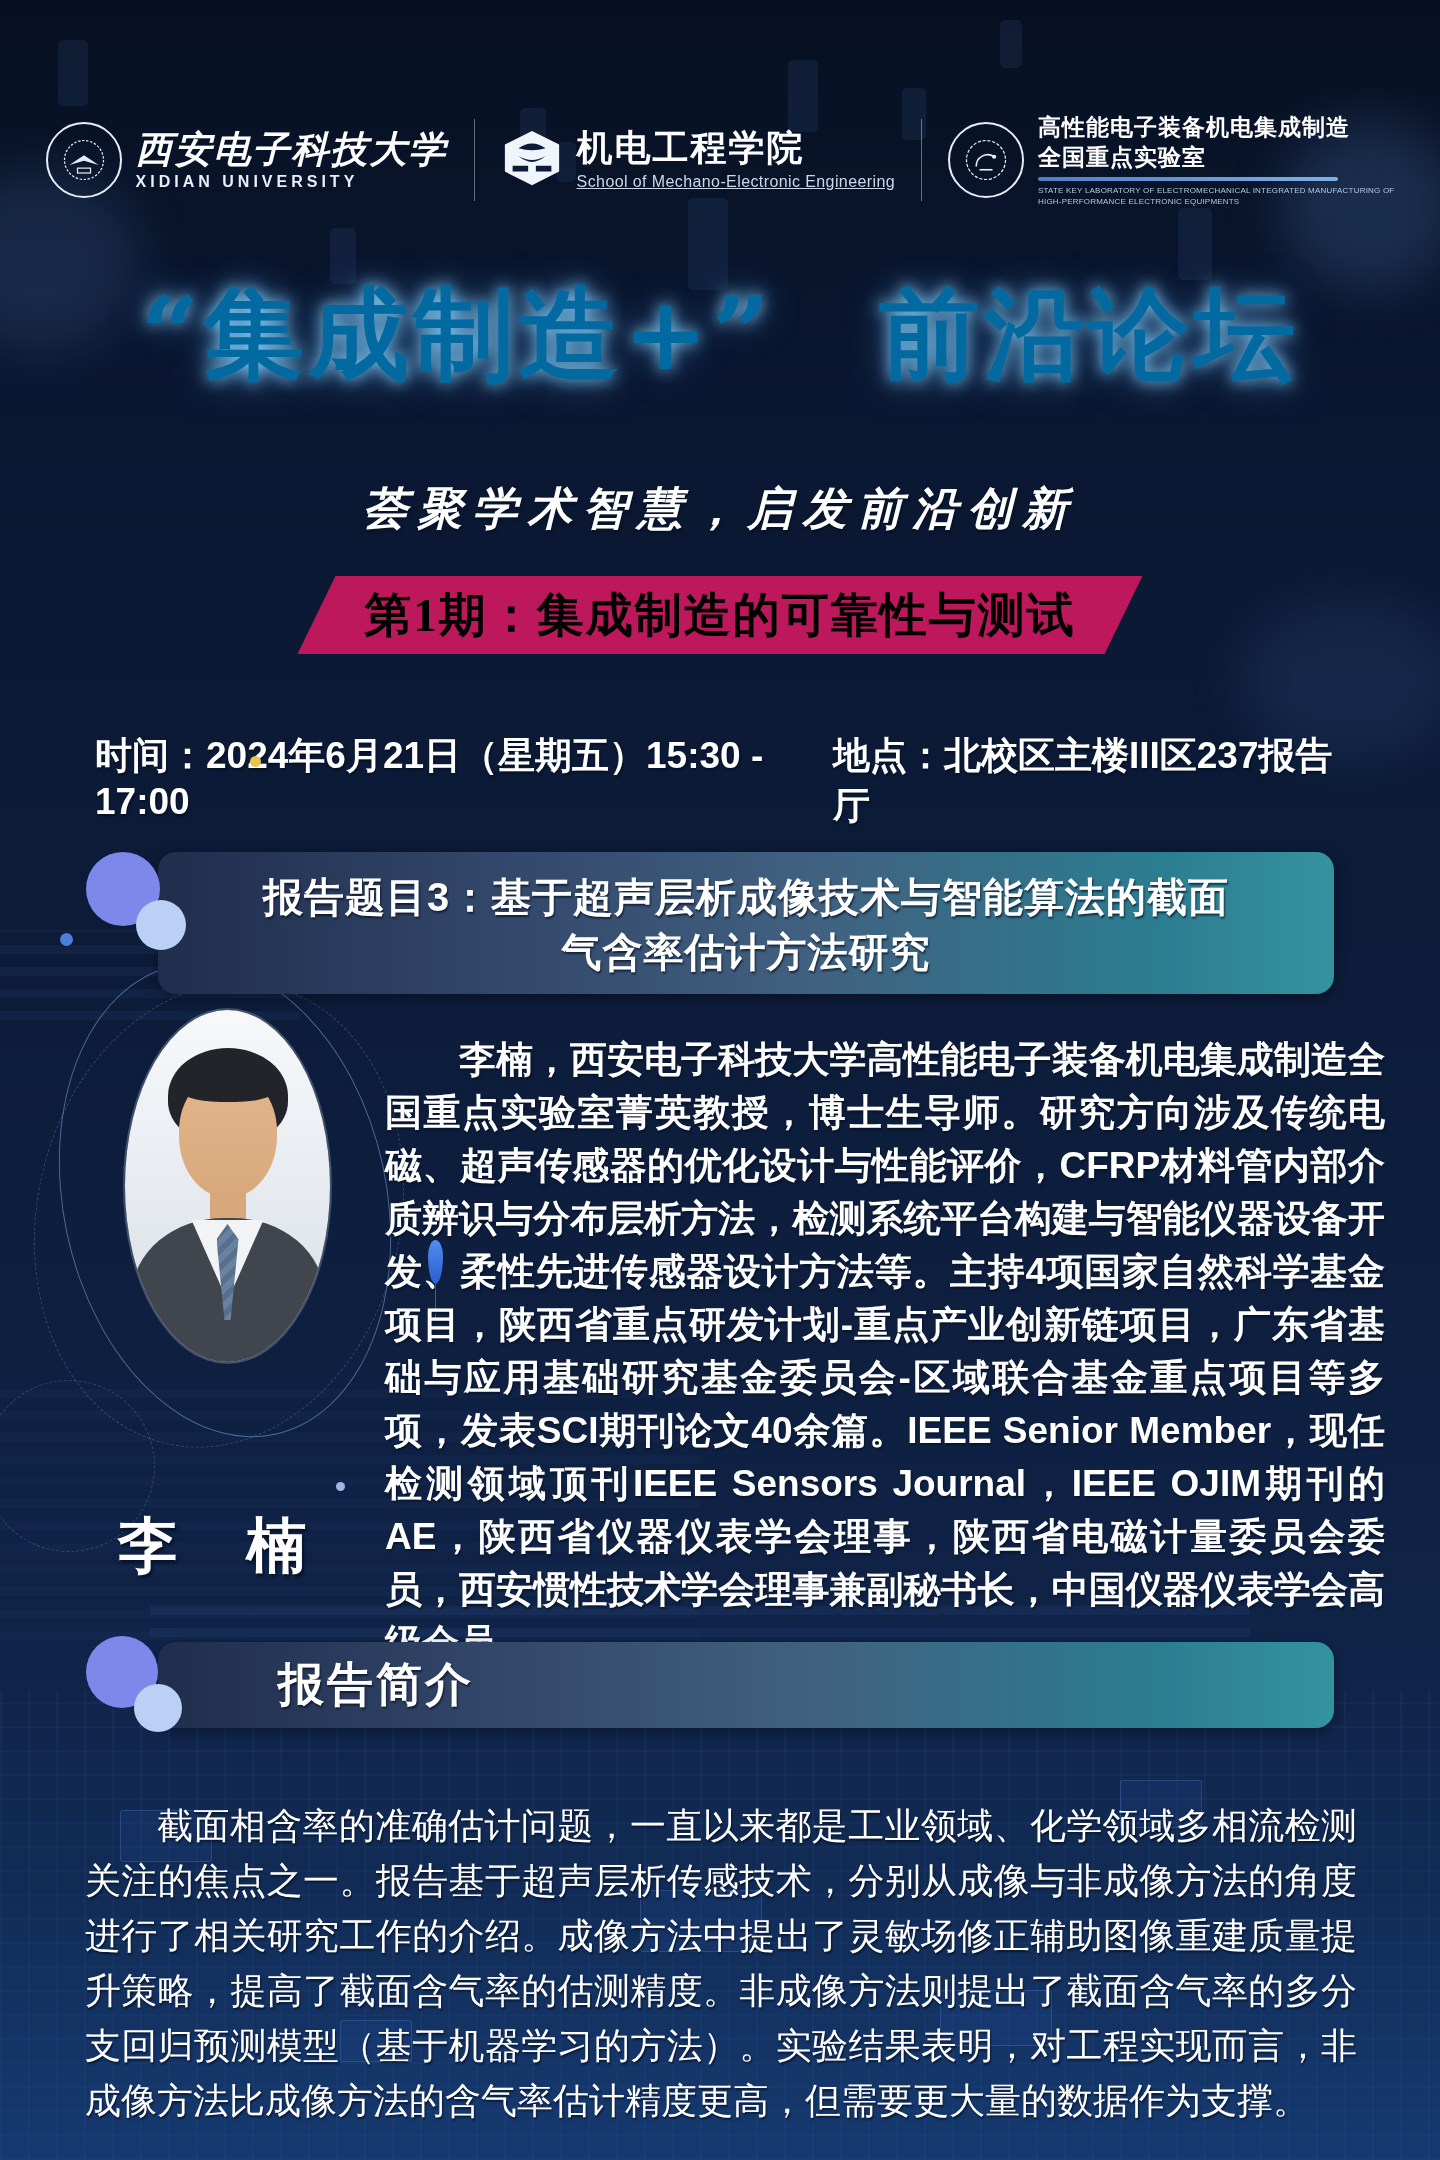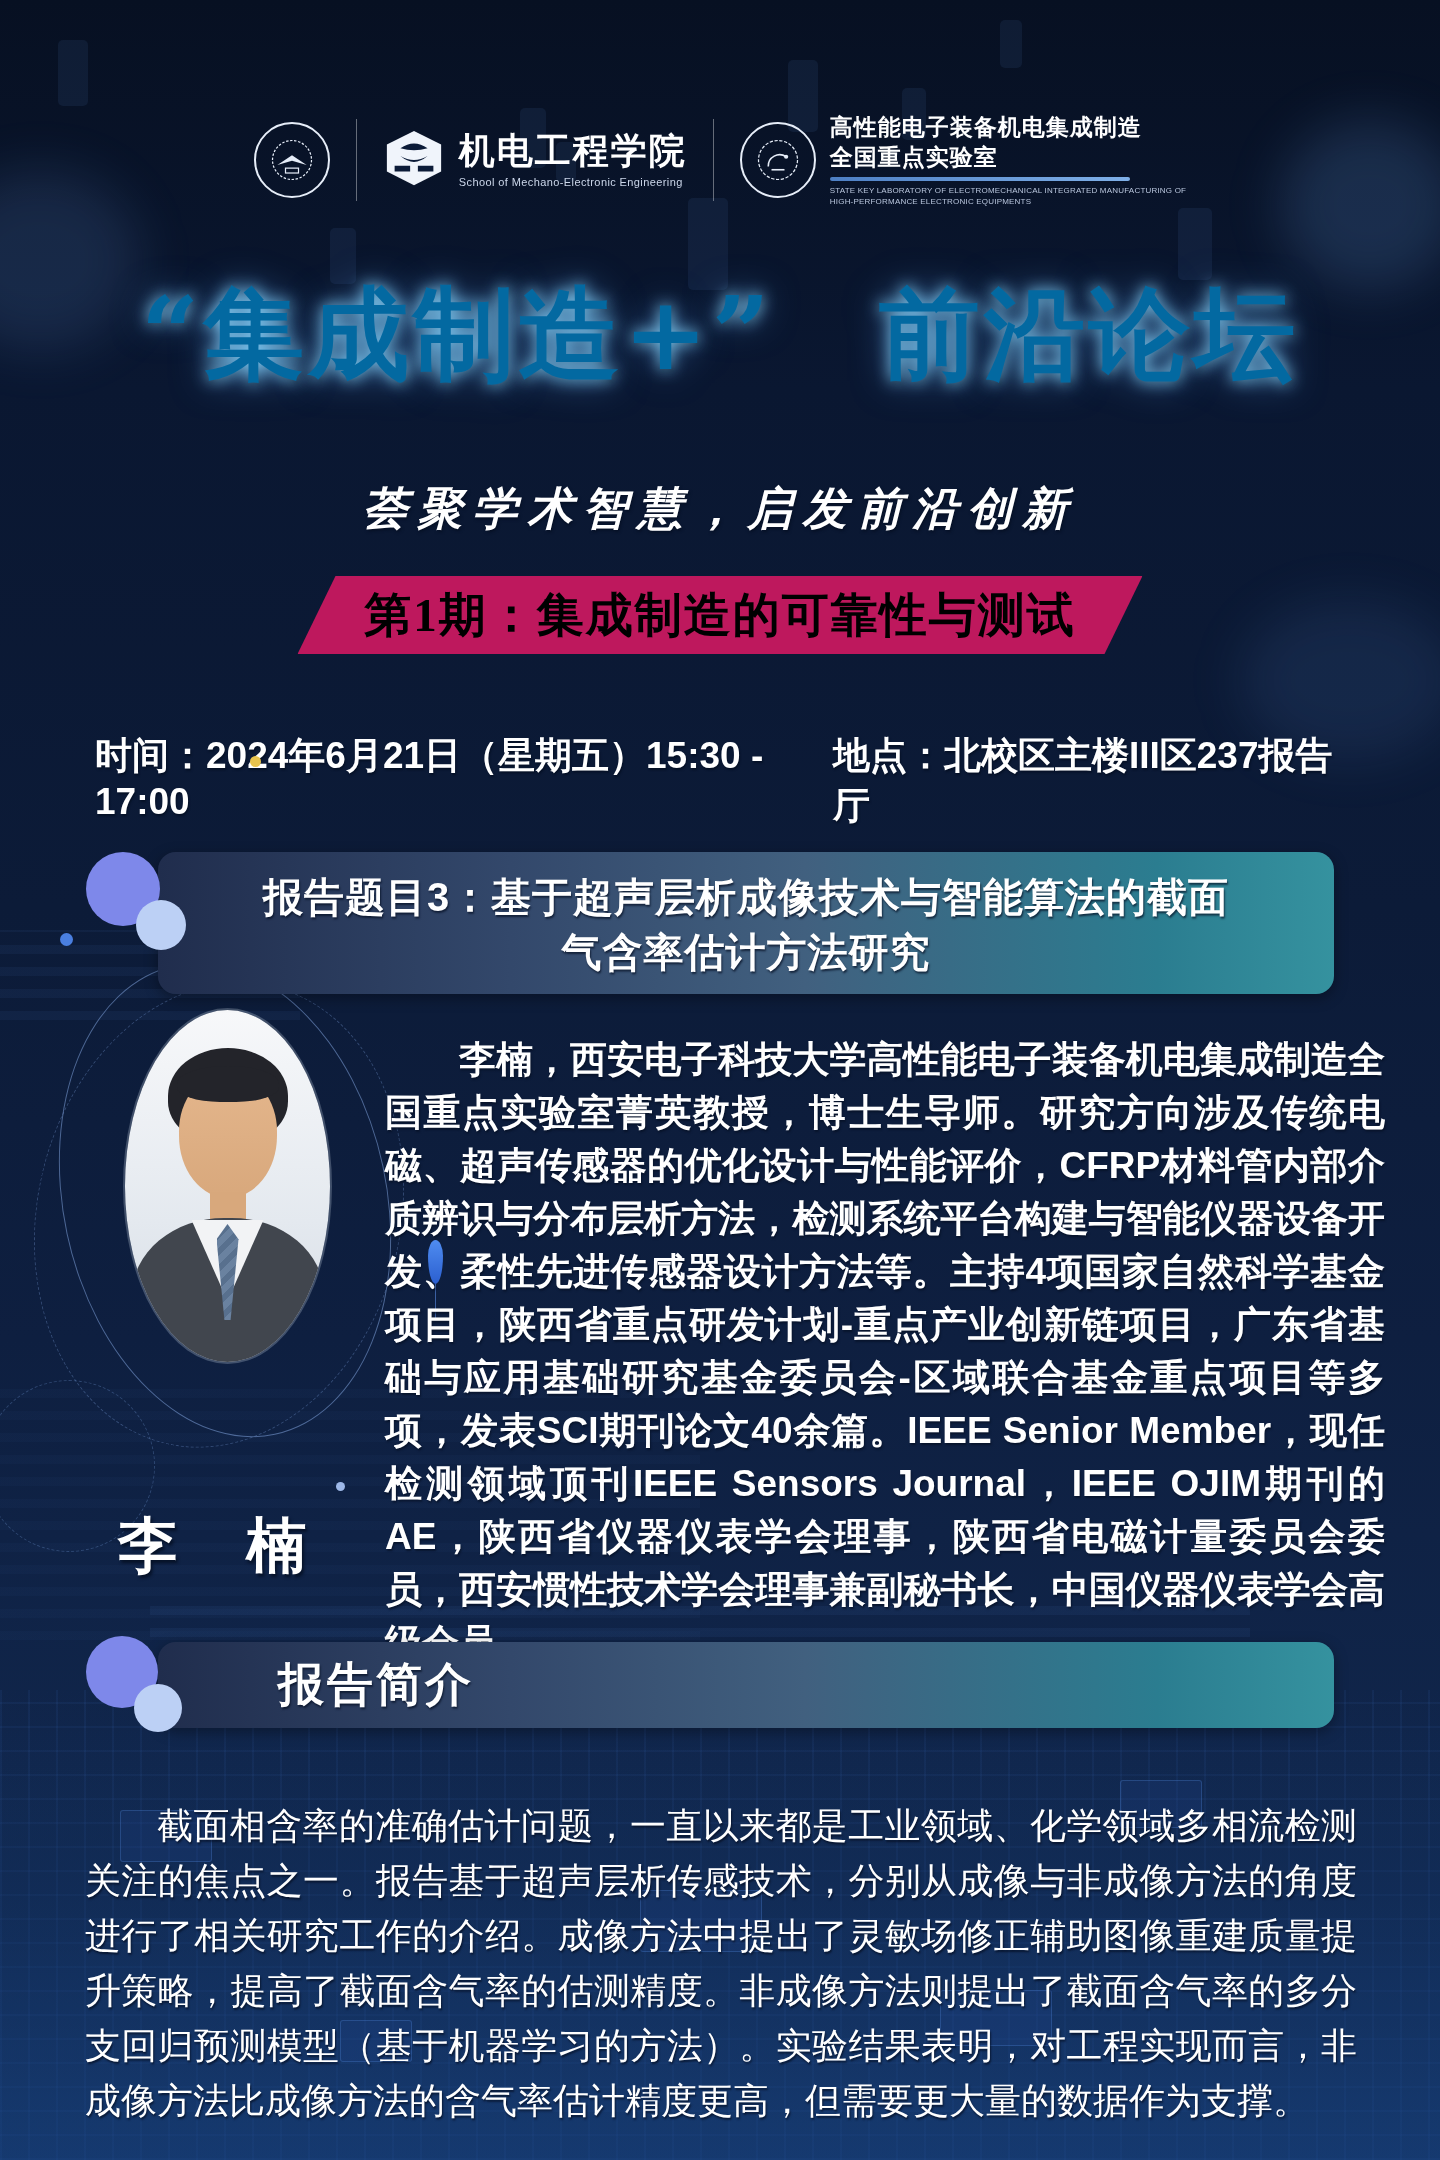--- a/index.html
+++ b/index.html
@@ -23,21 +23,21 @@
   
   .logos{position:absolute;top:112px;left:0;right:0;display:flex;justify-content:center;align-items:center;gap:26px;}
   .logo-group{display:flex;align-items:center;gap:14px;}
   .divider{width:1px;height:82px;background:rgba(255,255,255,.38);}
   .seal{width:72px;height:72px;border-radius:50%;border:2px solid #e6edf8;display:flex;align-items:center;justify-content:center;flex:none;}
   .seal svg{width:52px;height:52px;}
   .cube svg{width:62px;height:62px;}
   .xid-cn{font-family:"DejaVu Serif",serif;font-style:italic;font-weight:bold;font-size:37px;letter-spacing:2px;line-height:40px;}
   .xid-en{font-size:16px;font-weight:bold;letter-spacing:4px;color:#e9eef8;margin-top:4px;}
   .sch-cn{font-size:36px;font-weight:bold;letter-spacing:2px;line-height:40px;}
-  .sch-en{font-size:11px;color:#ccd7ea;margin-top:5px;letter-spacing:.4px;}
+  .sch-en{font-size:16px;color:#ccd7ea;margin-top:5px;letter-spacing:.4px;text-decoration:underline;}
   .lab-cn{font-size:23px;font-weight:bold;line-height:30px;letter-spacing:1px;}
   .lab-bar{height:4px;width:300px;background:linear-gradient(90deg,#4d7fc4,#7fb0e8);margin:5px 0 4px;border-radius:2px;}
   .lab-en{font-size:8px;color:#b9c6dd;line-height:11px;letter-spacing:.2px;}
   
   .title{position:absolute;top:268px;left:0;right:0;text-align:center;
     font-family:"DejaVu Serif",serif;font-weight:bold;font-size:101px;letter-spacing:4px;color:#0369a1;
     text-shadow:0 0 16px rgba(135,215,255,.95),0 0 36px rgba(90,170,255,.55),2px 3px 3px rgba(5,15,35,.9);}
   .slogan{position:absolute;top:479px;left:0;right:0;text-align:center;
     font-family:"DejaVu Serif",serif;font-style:italic;font-weight:bold;font-size:45px;letter-spacing:10px;color:#fff;
     text-shadow:1px 2px 3px rgba(5,15,35,.9);}
@@ -121,20 +121,24 @@
 
 <div class="logos">
   <div class="logo-group">
     <div class="seal">
       <svg viewBox="0 0 64 64">
           <circle cx="32" cy="32" r="24" fill="none" stroke="#e6edf8" stroke-width="1.5" stroke-dasharray="3 2"></circle>
           <path d="M14 38 L32 26 L50 38 L32 33 Z" fill="#e6edf8"></path>
           <rect x="24" y="42" width="16" height="6" fill="none" stroke="#e6edf8" stroke-width="1.5"></rect>
         </svg>
     </div>
+    <div>
+      <div class="xid-cn">西安电子科技大学</div>
+      <div class="xid-en">XIDIAN UNIVERSITY</div>
+    </div>
   </div>
   <div class="divider"></div>
   <div class="logo-group">
     <div class="cube">
       <svg viewBox="0 0 64 64">
           <polygon points="32,4 60,18 60,46 32,60 4,46 4,18" fill="#f0f4fb"></polygon>
           <path d="M18 22 q14 -10 28 0 q-14 4 -28 0 M18 30 q14 8 28 0 q-14 12 -28 0" fill="#0c1b38"></path>
           <path d="M12 40 h16 v6 h-16 z M36 40 h16 v6 h-16 z" fill="#0c1b38"></path>
         </svg>
     </div>

